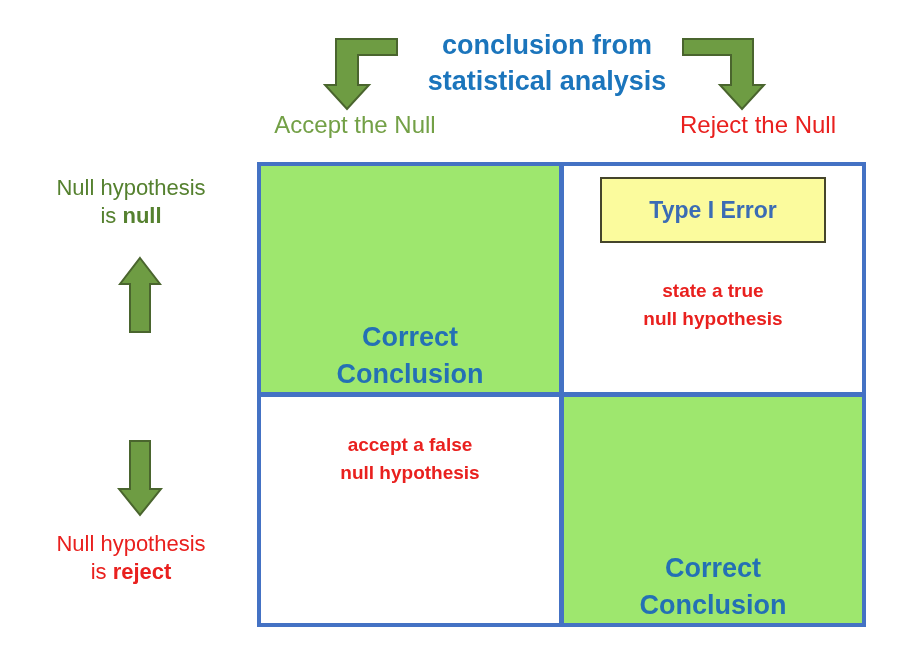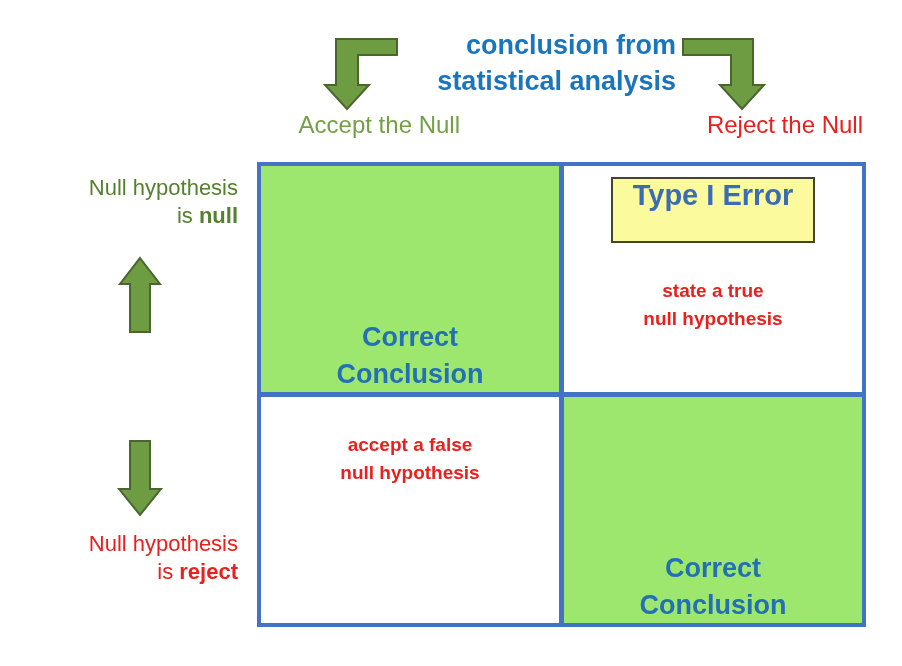--- a/index.html
+++ b/index.html
@@ -7,21 +7,21 @@
     --grid-blue:#4472C4; --green-fill:#9EE76E; --arrow-green:#6E9C43;
     --arrow-border:#4A652E; --label-green:#73A046; --dark-green:#55812F;
     --red:#E9201E; --yellow-fill:#FBFB9D; --yellow-border:#45452B;
   }
   *{margin:0;padding:0;box-sizing:border-box;}
   html,body{background:#ffffff;}
   body{font-family:"Liberation Sans", sans-serif;}
   .stage{position:relative;width:902px;height:666px;background:#ffffff;overflow:hidden;}
   .abs{position:absolute;}
   .pre{white-space:pre-line;}
-  .ctr{text-align:right;}
+  .ctr{text-align:center;}
 
   .diagram-title{left:418px;top:27px;width:258px;font-size:27px;font-weight:bold;
     color:var(--title-blue);line-height:1.35;}
   .accept-label{left:250px;top:111px;width:210px;font-size:24px;color:var(--label-green);}
   .reject-label{left:653px;top:111px;width:210px;font-size:24px;color:var(--red);}
 
   .side-label{width:214px;font-size:22px;line-height:1.25;}
   .null-true{left:24px;top:174px;color:var(--dark-green);}
   .null-false{left:24px;top:530px;color:var(--red);}
   .true-state{left:12px;top:347px;width:238px;font-size:27px;font-weight:bold;
@@ -30,23 +30,23 @@
 
   .arrow svg{display:block;}
   .arrow-poly{fill:var(--arrow-green);stroke:var(--arrow-border);stroke-width:2;stroke-linejoin:miter;}
 
   .grid{left:257px;top:162px;width:609px;height:465px;background:var(--grid-blue);
     display:grid;grid-template-columns:298px 1fr;grid-template-rows:226px 1fr;
     gap:5px;padding:4px;}
   .cell{background:#ffffff;display:flex;flex-direction:column;align-items:center;}
   .cell.green{background:var(--green-fill);justify-content:flex-end;}
   .correct-text{font-size:27px;font-weight:bold;color:var(--cell-blue);line-height:1.35;text-align:center;}
-  .error-box{margin-top:11px;width:204px;height:66px;background:var(--yellow-fill);
-    border:2px solid var(--yellow-border);display:flex;align-items:flex-start;justify-content:center;
-    font-size:29px;font-weight:bold;color:var(--error-blue);}
+  .error-box{margin-top:11px;width:226px;height:66px;background:var(--yellow-fill);
+    border:2px solid var(--yellow-border);display:flex;align-items:center;justify-content:center;
+    font-size:23px;font-weight:bold;color:var(--error-blue);}
   .error-desc{margin-top:34px;font-size:19px;font-weight:bold;color:var(--red);
     line-height:1.45;text-align:center;}
 </style>
 </head>
 <body>
 
 <div class="stage">
 
   <div class="abs arrow" style="left:323px;top:31px;width:75px;height:80px;">
     <svg width="75" height="80" viewBox="0 0 75 80">

